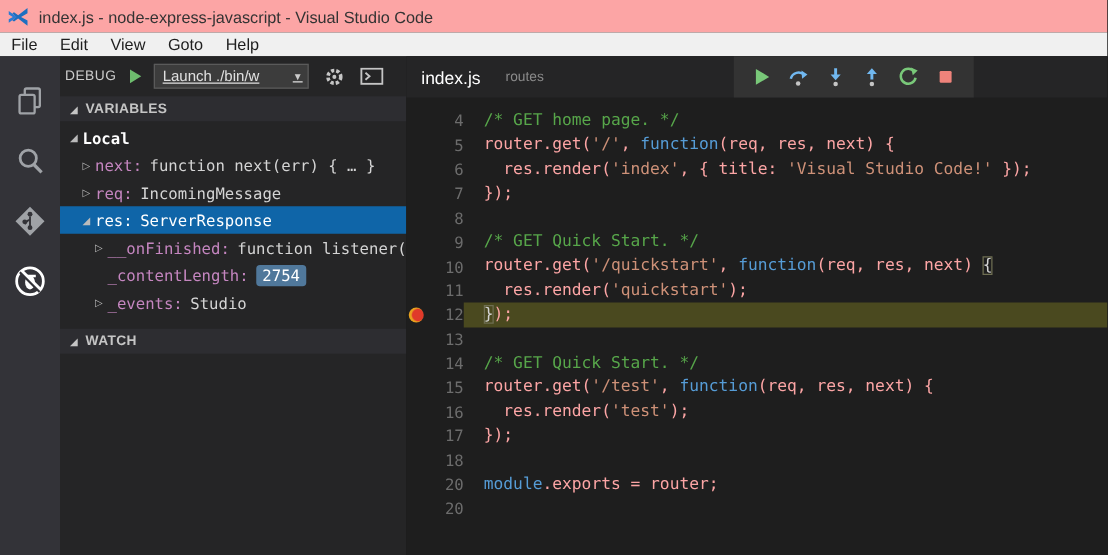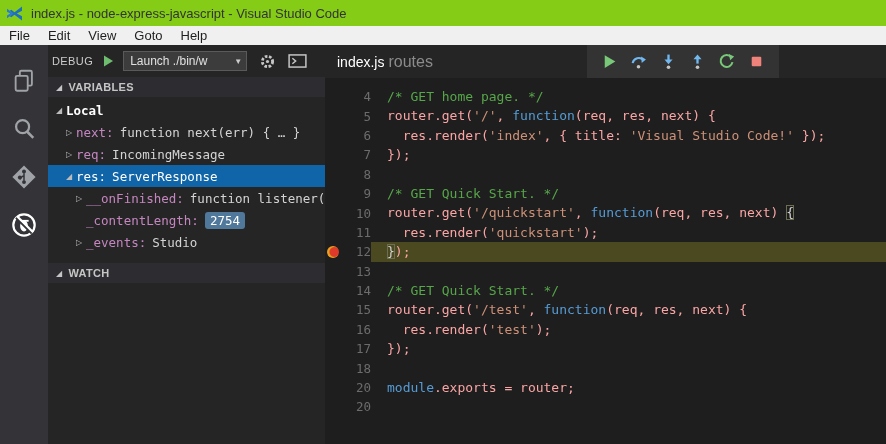--- a/index.html
+++ b/index.html
@@ -1,21 +1,21 @@
 <!DOCTYPE html>
 <html><head>
 <meta charset="utf-8">
 <style>
   * { margin:0; padding:0; box-sizing:border-box; }
   html,body { width:886px; height:444px; overflow:hidden; background:#1e1e1e;
     font-family:"Liberation Sans", sans-serif; }
   .app { position:relative; width:886px; height:444px; }
 
   
-  .titlebar { position:absolute; left:0; top:0; width:886px; height:26px; background:#84cc16;
+  .titlebar { position:absolute; left:0; top:0; width:886px; height:26px; background:#fca5a5;
     display:flex; align-items:center; padding-left:6px; }
   .titlebar .logo { width:17px; height:15px; margin-right:8px; }
   .titlebar .title { font-size:13px; color:#333333; }
 
   
   .menubar { position:absolute; left:0; top:26px; width:886px; height:19px; background:#f0f0f0;
     display:flex; align-items:center; }
   .menubar .menu-item { font-size:13px; color:#1e1e1e; padding:0 9px; height:19px;
     display:flex; align-items:center; cursor:default; }
 
@@ -30,21 +30,21 @@
 
   
   .sidebar { width:277px; height:399px; background:#252526; position:relative; flex-shrink:0;
     font-family:"DejaVu Sans Mono", monospace; }
   .debug-header { height:32px; display:flex; align-items:center; padding-left:4px;
     font-family:"Liberation Sans", sans-serif; }
   .debug-title { font-size:11px; color:#cccccc; letter-spacing:.4px; margin-right:8px; }
   .start-btn { width:14px; height:14px; margin-right:8px; display:flex; align-items:center; }
   .launch-select { width:124px; height:20px; background:#3c3c3c; border:1px solid #5a5a5a;
     color:#e0e0e0; font-size:12px; display:flex; align-items:center; padding:0 4px 0 6px;
-    white-space:nowrap; overflow:hidden; }
+    white-space:nowrap; overflow:hidden;text-decoration:underline; }
   .launch-select .caret { margin-left:auto; font-size:8px; color:#cccccc; padding-left:4px; }
   .hdr-icon { margin-left:12px; display:flex; align-items:center; }
 
   .section-header { height:20px; background:#2d2d31; display:flex; align-items:center;
     padding-left:8px; font-family:"Liberation Sans", sans-serif; font-size:11px; font-weight:bold;
     color:#c5c5c5; letter-spacing:.3px; }
   .section-header .tw { font-size:8px; color:#c5c5c5; margin-right:6px; font-family:"DejaVu Sans", sans-serif; }
   .sec-gap { height:10px; }
 
   .var-rows { display:flex; flex-direction:column; padding-top:2px; }
@@ -57,21 +57,21 @@
   .var-row.selected .var-name, .var-row.selected .var-val { color:#ffffff; }
   .var-name.scope { color:#ffffff; font-weight:bold; }
   .var-val { color:#d4d4d4; }
   .var-val.num { color:#b5cea8; }
   .var-val.badge { background:#50789b; color:#ffffff; border-radius:3px; padding:1px 5px; }
 
   
   .editor { width:561px; height:399px; background:#1e1e1e; position:relative; flex-shrink:0; }
   .tabstrip { height:33px; background:#252526; display:flex; align-items:center; position:relative; }
   .tab-title { font-size:14px; color:#ffffff; margin-left:12px; }
-  .tab-folder { font-size:16px; color:#8b8b8b; margin-left:4px; }
+  .tab-folder { font-size:11px; color:#8b8b8b; margin-left:20px; }
 
   .debug-toolbar { position:absolute; left:262px; top:0; width:192px; height:33px; background:#333333;
     display:flex; align-items:center; justify-content:space-around; padding:0 8px; }
   .dt-icon { width:18px; height:18px; display:flex; align-items:center; justify-content:center; }
   .dt-icon svg { width:17px; height:17px; }
 
   .code { padding-top:9px; font-family:"DejaVu Sans Mono", monospace; font-size:13px; }
   .line { height:19.4px; display:flex; align-items:center; }
   .bp-col { width:16px; height:19.4px; flex-shrink:0; display:flex; align-items:center;
     justify-content:center; }

